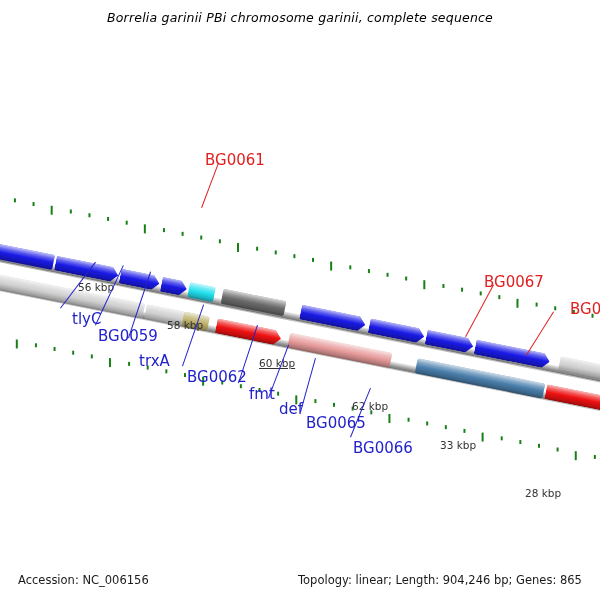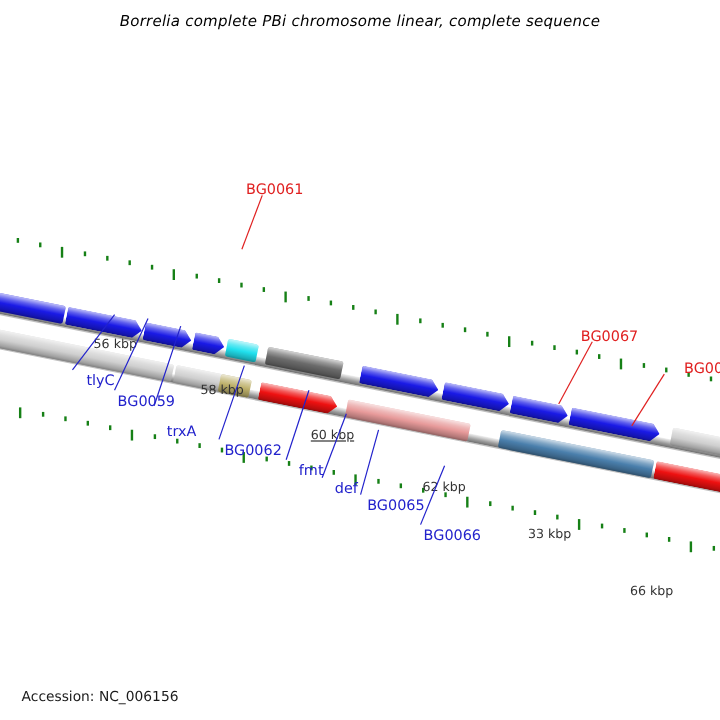--- a/index.html
+++ b/index.html
@@ -59,35 +59,35 @@
   
   .ruler{position:absolute;left:0;top:104px;width:760px;height:14px;}
   .tick{position:absolute;top:0;width:2px;background:#168016;transform:rotate(-11.3deg);}
   .tick.minor{height:4px;}
   .tick.major{height:9px;width:2px;}
 
   .ruler2{position:absolute;left:0;top:-34px;width:760px;height:14px;}
 
   
   .lbl{
-    position:absolute;font-size:12px;white-space:nowrap;
+    position:absolute;font-size:15px;white-space:nowrap;
   }
   .lbl.blue{color:#2222cc;margin-left:27px;}
   .lbl.red{color:#e02020;}
   .lbl.kbp{color:#333333;font-size:10.5px;}
 
   .leader{position:absolute;transform-origin:0 0;height:0;border-top:1px solid #2222cc;}
   .leader.red{border-top-color:#e02020;}
 </style>
 </head>
 <body>
 
 <div class="stage">
 
-  <div id="title">Borrelia complete PBi chromosome linear, complete sequence</div>
+  <div id="title">Borrelia garinii PBi chromosome garinii, complete sequence</div>
 
   <div class="map">
 
     <div class="rail top"></div>
     <div class="rail bottom"></div>
 
     <div id="top-track">
         <div class="gene" style="left: 0px; width: 120px; top: 14px; background: rgb(26, 26, 230);">
           <i></i>
         </div>
@@ -226,29 +226,30 @@
       <div class="lbl blue" style="left: 252px; top: 400px;">def</div>
       <div class="lbl blue" style="left: 279px; top: 414px;">BG0065</div>
       <div class="lbl blue" style="left: 326px; top: 439px;">BG0066</div>
       <div class="lbl red" style="left: 484px; top: 273px;">BG0067</div>
       <div class="lbl red" style="left: 546px; top: 300px; margin-left: 24px;">BG0068</div>
       <div class="lbl kbp" style="left: 78px; top: 281px;">56 kbp</div>
       <div class="lbl kbp" style="left: 167px; top: 319px;">58 kbp</div>
       <div class="lbl kbp" style="left: 259px; top: 357px; text-decoration: underline;">60 kbp</div>
       <div class="lbl kbp" style="left: 352px; top: 400px;">62 kbp</div>
       <div class="lbl kbp" style="left: 440px; top: 439px;">33 kbp</div>
-      <div class="lbl kbp" style="left: 525px; top: 487px;">66 kbp</div>
+      <div class="lbl kbp" style="left: 525px; top: 487px;">28 kbp</div>
       <div class="leader" style="left: 60px; top: 308px; width: 57.8014px; transform: rotate(-52.7336deg);"></div>
       <div class="leader" style="left: 95px; top: 325px; width: 66.2118px; transform: rotate(-64.9831deg);"></div>
       <div class="leader" style="left: 128px; top: 338px; width: 69.5701px; transform: rotate(-71.5651deg);"></div>
       <div class="leader red" style="left: 219px; top: 163px; width: 48.1041px; transform: rotate(110.695deg);"></div>
       <div class="leader" style="left: 182px; top: 366px; width: 64.5136px; transform: rotate(-71.0033deg);"></div>
       <div class="leader" style="left: 238px; top: 383px; width: 61.0328px; transform: rotate(-71.8619deg);"></div>
       <div class="leader" style="left: 268px; top: 398px; width: 56.648px; transform: rotate(-69.3256deg);"></div>
       <div class="leader" style="left: 300px; top: 412px; width: 56.0446px; transform: rotate(-74.4759deg);"></div>
       <div class="leader" style="left: 350px; top: 437px; width: 52.9245px; transform: rotate(-67.7965deg);"></div>
       <div class="leader red" style="left: 494px; top: 285px; width: 59.0593px; transform: rotate(118.301deg);"></div>
       <div class="leader red" style="left: 554px; top: 312px; width: 50.774px; transform: rotate(122.125deg);"></div>
     </div>
 
   <div id="footer-accession">Accession: NC_006156</div>
+  <div id="footer-stats">Topology: linear; Length: 904,246 bp; Genes: 865</div>
 
 </div>
 
 </body></html>

